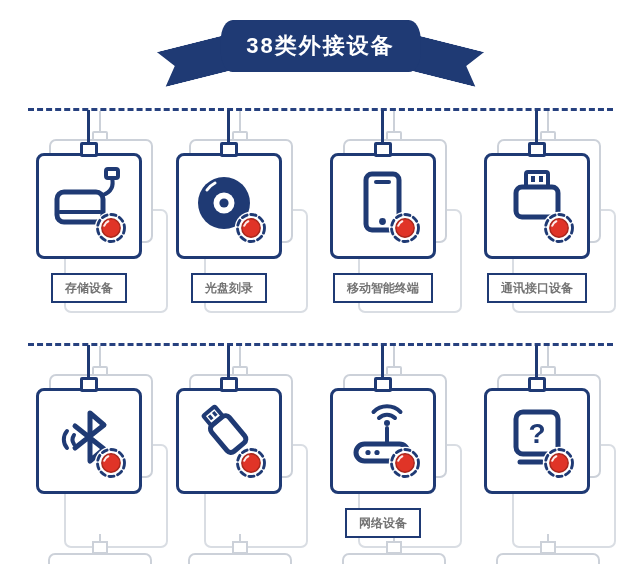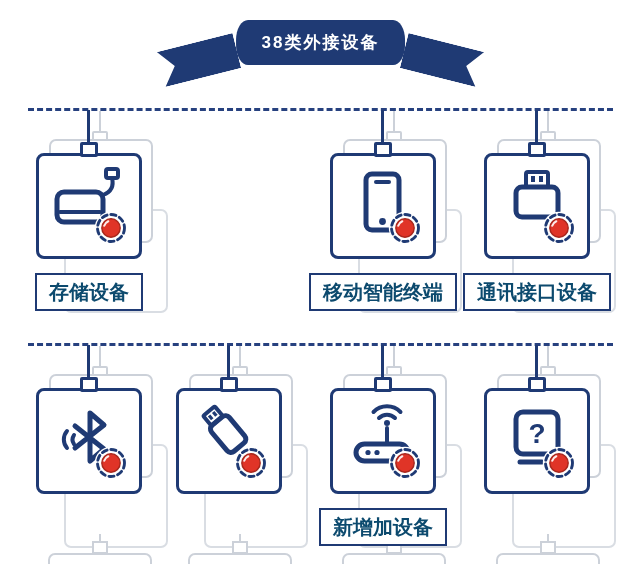--- a/index.html
+++ b/index.html
@@ -2,21 +2,21 @@
 <html><head>
 <meta charset="utf-8">
 <style>
   *{margin:0;padding:0;box-sizing:border-box}
   html,body{width:641px;height:564px;background:#fff;font-family:"Liberation Sans",sans-serif;overflow:hidden}
   .poster{position:relative;width:641px;height:564px;background:#fff;overflow:hidden}
 
   
   .banner{position:absolute;left:0;top:14px;width:641px;height:74px;z-index:6}
   .banner-main{position:absolute;left:50%;top:6px;transform:translateX(-50%);
-    background:#1f3a74;color:#fff;font-size:17px;font-weight:bold;letter-spacing:2px;
+    background:#1f3a74;color:#fff;font-size:22px;font-weight:bold;letter-spacing:2px;
     padding:11px 26px;border-radius:12px/20px;white-space:nowrap;z-index:2}
   .tail{position:absolute;top:28px;width:78px;height:36px;background:#1f3a74;z-index:1}
   .tail-left{left:160px;transform:rotate(-14deg);clip-path:polygon(0 0,100% 0,100% 100%,0 100%,18% 50%)}
   .tail-right{right:160px;transform:rotate(14deg);clip-path:polygon(0 0,100% 0,82% 50%,100% 100%,0 100%)}
 
   
   .dash{position:absolute;left:28px;width:585px;height:0;border-top:3px dashed #27417f}
   .dash-row1{top:108px}
   .dash-row2{top:343px}
 
@@ -25,21 +25,21 @@
   .ghost-drop{position:absolute;left:63px;top:2px;width:2px;height:22px;background:#ccd1d9}
   .ghost-hanger{position:absolute;left:56px;top:22px;width:16px;height:14px;border:2px solid #ccd1d9;background:#fff;border-radius:2px}
   .stack{position:absolute;width:104px;height:104px;border:2px solid #ccd1d9;background:#fff;border-radius:7px}
   .stack-a{left:13px;top:30px}
   .stack-b{left:28px;top:100px;border-color:#d9dde3}
   .drop{position:absolute;left:51px;top:1px;width:3px;height:36px;background:#1f3a74;z-index:1}
   .hanger{position:absolute;left:44px;top:33px;width:18px;height:15px;border:3px solid #1f3a74;background:#fff;z-index:3;border-radius:2px}
   .card{position:absolute;left:0;top:44px;width:106px;height:106px;border:3px solid #1f3a74;border-radius:8px;
     background:#fff;z-index:2;display:flex;align-items:center;justify-content:center}
   .label{position:absolute;top:164px;left:53px;transform:translateX(-50%);
-    border:2px solid #1f3a74;background:#fff;color:#0c4a6e;font-weight:bold;font-size:20px;line-height:1;
+    border:2px solid #1f3a74;background:#fff;color:#737373;font-weight:bold;font-size:12px;line-height:1;
     padding:7px 12px;white-space:nowrap;z-index:4}
 
   
   .bghost{position:absolute;top:534px;width:140px;height:30px}
   .bg-drop{position:absolute;left:63px;top:0;width:2px;height:8px;background:#ccd1d9}
   .bg-hanger{position:absolute;left:56px;top:7px;width:16px;height:13px;border:2px solid #ccd1d9;background:#fff}
   .bg-card{position:absolute;left:12px;top:19px;width:104px;height:26px;border:2px solid #ccd1d9;border-radius:7px 7px 0 0;background:#fff}
 
   
   .icon{display:block}
@@ -84,20 +84,38 @@
         <path class="ink" d="M17,28 h32 a7,7 0 0 1 7,7 v16 a7,7 0 0 1 -7,7 h-32 a7,7 0 0 1 -7,-7 v-16 a7,7 0 0 1 7,-7 z"></path>
         <path class="ink4" d="M13,48 H53"></path>
         <path class="ink4" d="M56,31 c8,-3 11,-9 9,-17"></path>
         <rect class="ink4" x="59" y="5" width="12" height="9" rx="2"></rect>
         <use href="#badge" x="46" y="46" width="36" height="36"></use>
       </svg>
     </div>
     <div class="label">存储设备</div>
   </div>
 
+  <div class="group" style="left:176px;top:109px">
+    <div class="ghost-drop"></div>
+    <div class="ghost-hanger"></div>
+    <div class="stack stack-b"></div>
+    <div class="stack stack-a"></div>
+    <div class="drop"></div>
+    <div class="hanger"></div>
+    <div class="card">
+      <svg class="icon" width="84" height="84" viewBox="0 0 84 84">
+        <circle class="inkfill" cx="37" cy="39" r="26"></circle>
+        <circle cx="37" cy="39" r="10.5" fill="#fff"></circle>
+        <circle class="inkfill" cx="37" cy="39" r="4.6"></circle>
+        <path d="M20,26 a22,22 0 0 1 8,-7" stroke="#fff" stroke-width="3" fill="none" stroke-linecap="round"></path>
+        <use href="#badge" x="46" y="46" width="36" height="36"></use>
+      </svg>
+    </div>
+    <div class="label">光盘刻录</div>
+  </div>
 
   <div class="group" style="left:484px;top:109px">
     <div class="ghost-drop"></div>
     <div class="ghost-hanger"></div>
     <div class="stack stack-b"></div>
     <div class="stack stack-a"></div>
     <div class="drop"></div>
     <div class="hanger"></div>
     <div class="card">
       <svg class="icon" width="84" height="84" viewBox="0 0 84 84">
@@ -178,21 +196,21 @@
         <rect class="ink" x="15" y="45" width="52" height="17" rx="8.5"></rect>
         <circle class="inkfill" cx="27" cy="53.5" r="2.6"></circle>
         <circle class="inkfill" cx="36" cy="53.5" r="2.6"></circle>
         <path class="ink4" d="M46,45 V29"></path>
         <circle class="inkfill" cx="46" cy="24" r="3"></circle>
         <path class="ink4" d="M38,19 a11.3,11.3 0 0 1 16,0"></path>
         <path class="ink4" d="M32.5,13 a19,19 0 0 1 27,0"></path>
         <use href="#badge" x="46" y="46" width="36" height="36"></use>
       </svg>
     </div>
-    <div class="label">新增加设备</div>
+    <div class="label">网络设备</div>
   </div>
 
   <div class="group" style="left:484px;top:344px">
     <div class="ghost-drop"></div>
     <div class="ghost-hanger"></div>
     <div class="stack stack-b"></div>
     <div class="stack stack-a"></div>
     <div class="drop"></div>
     <div class="hanger"></div>
     <div class="card">

